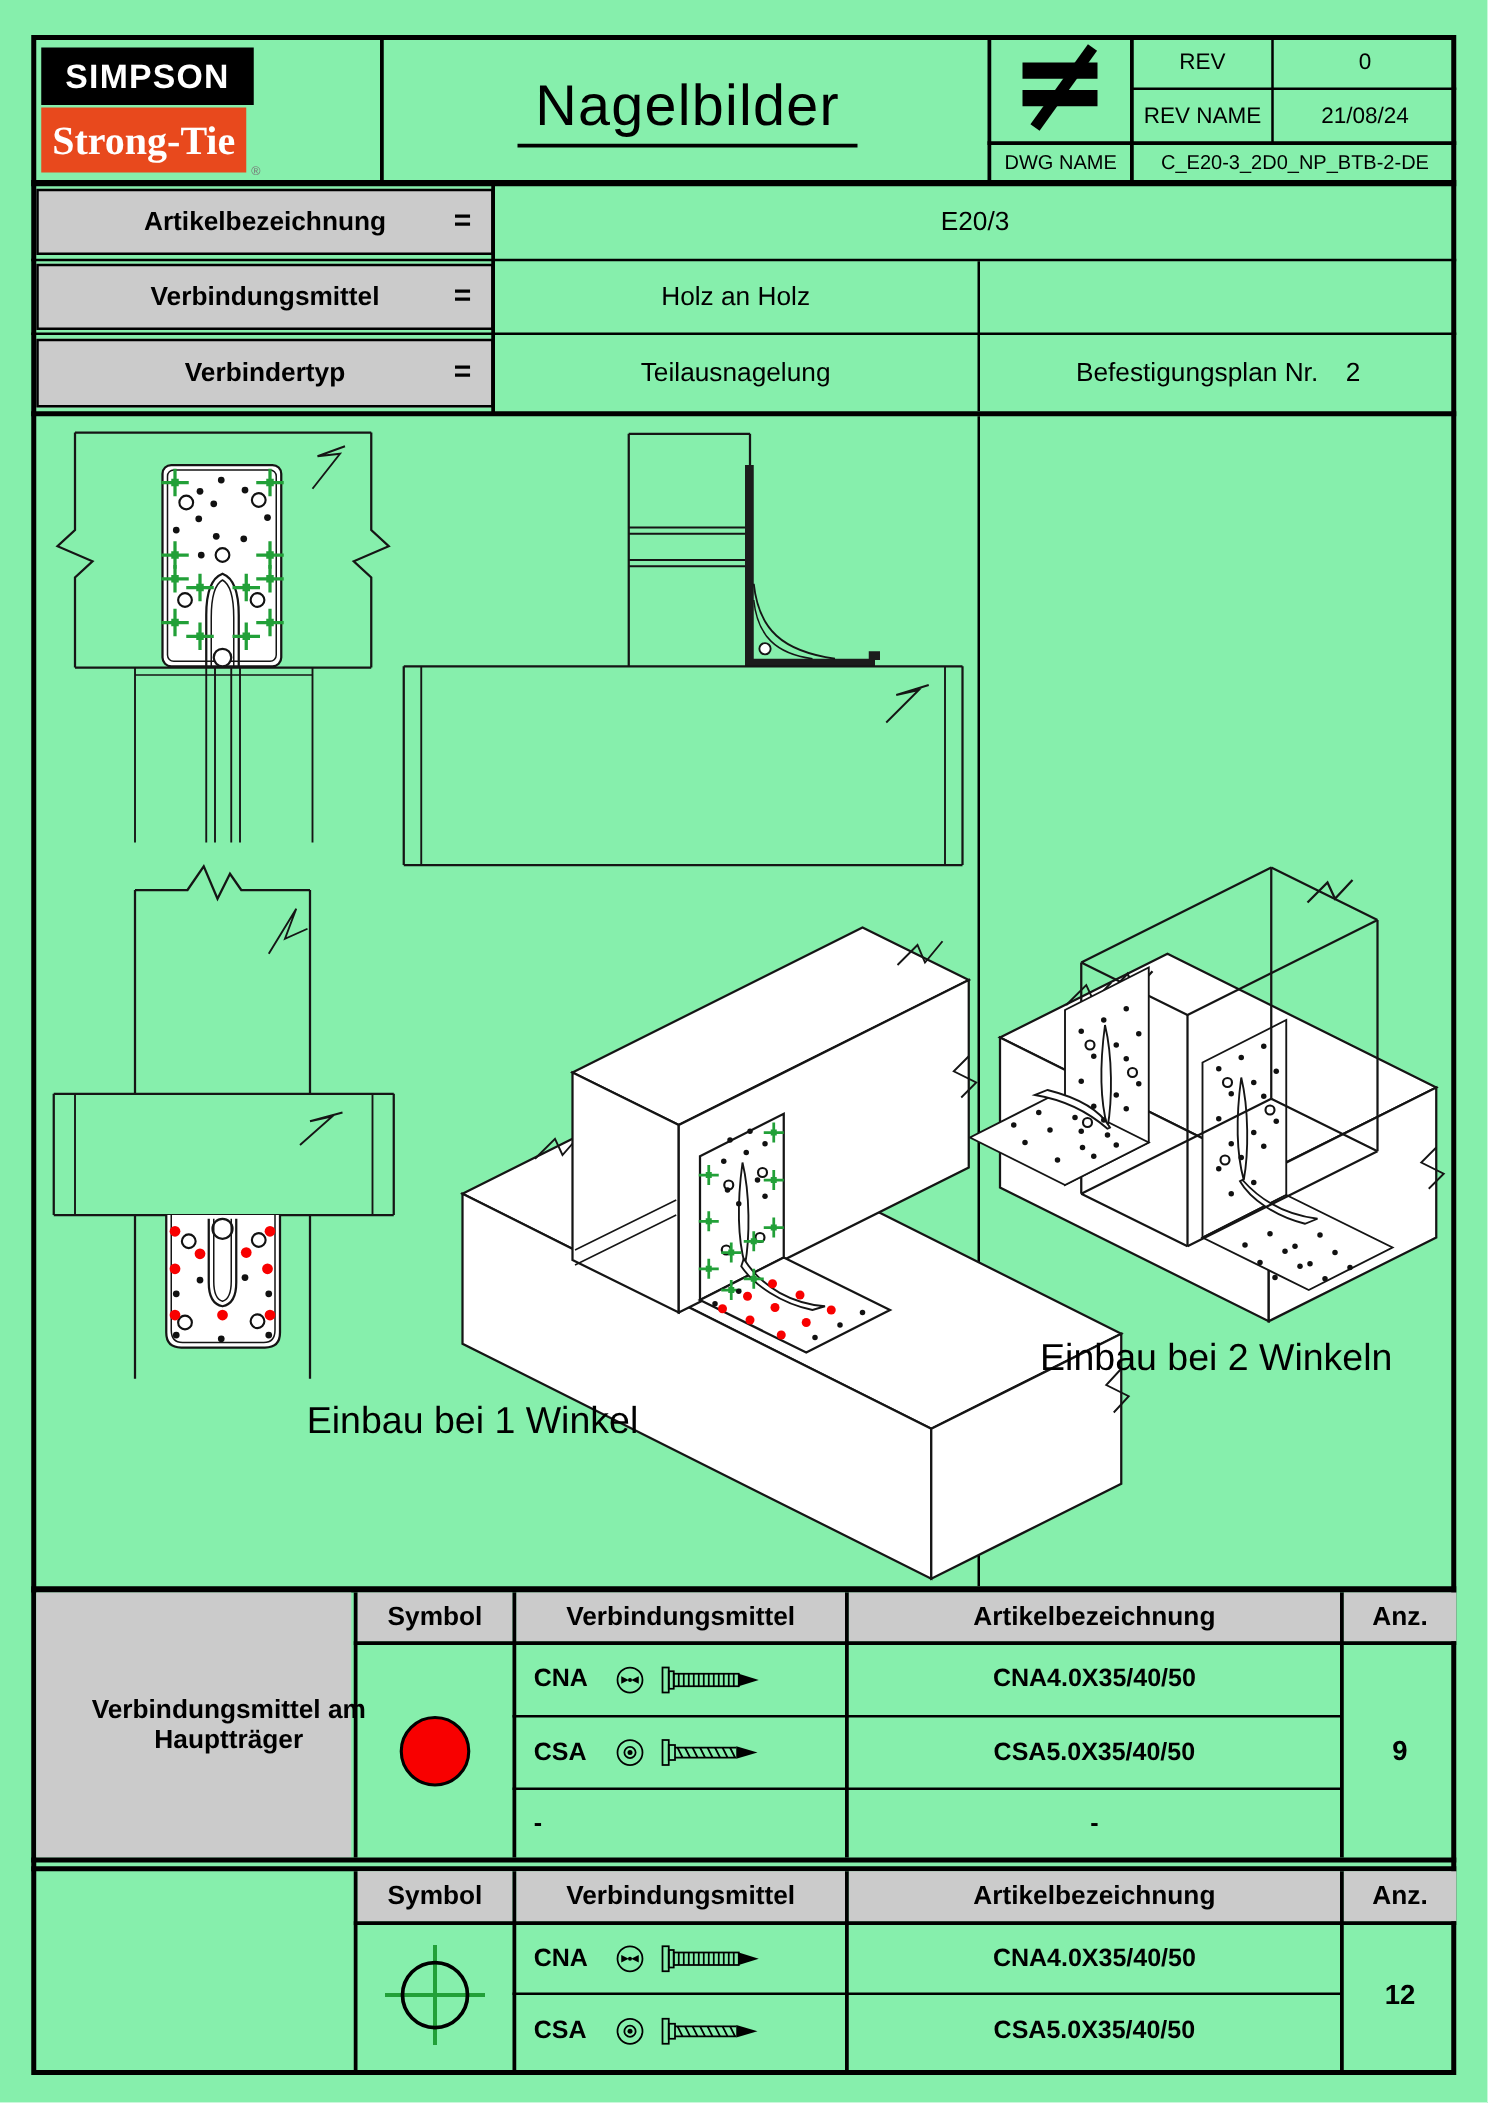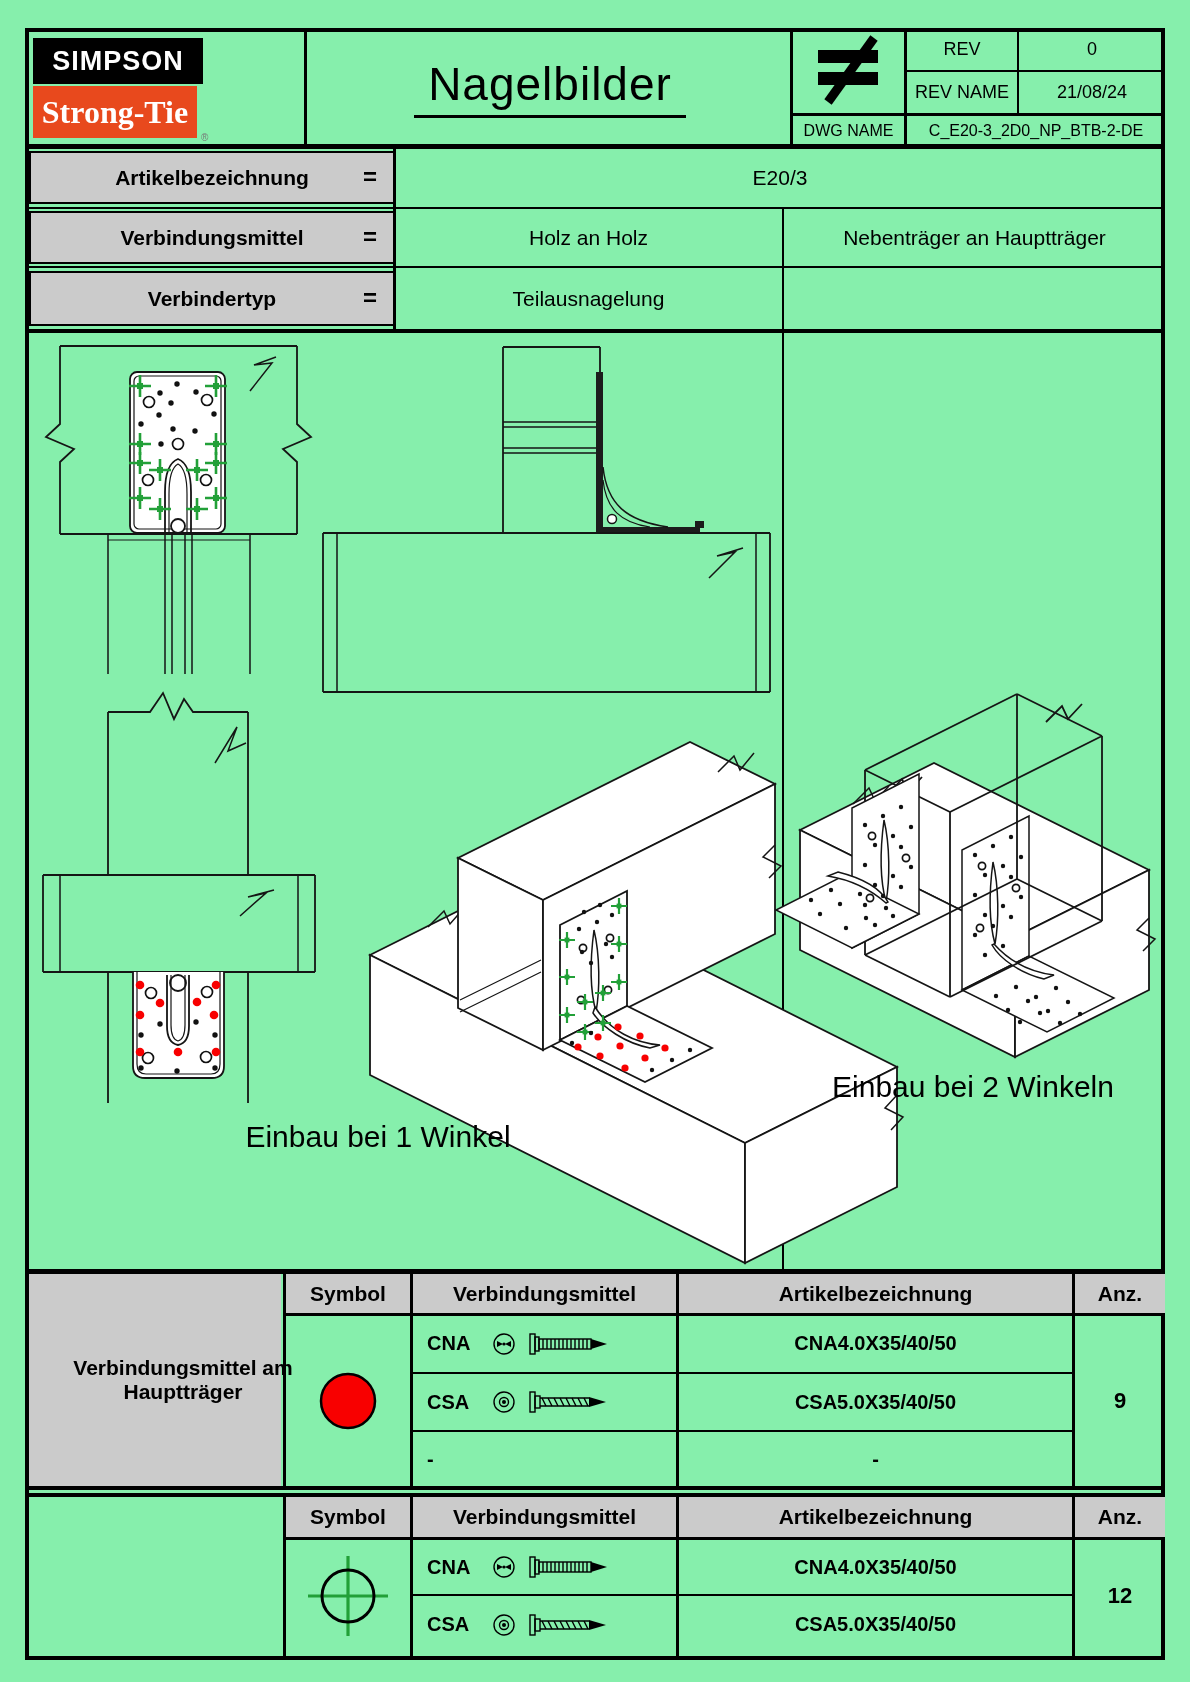--- a/index.html
+++ b/index.html
@@ -100,22 +100,25 @@
     <div class="cc b infotext" style="width:100%;height:100%;">Verbindungsmittel</div>
     <span class="eq">=</span>
   </div>
   <div class="abs gray" style="left:29px;top:271px;width:366px;height:55px;border:2px solid #000;">
     <div class="cc b infotext" style="width:100%;height:100%;">Verbindertyp</div>
     <span class="eq">=</span>
   </div>
 
   <div class="abs cc infotext" style="left:395px;top:148px;width:770px;height:59px;">E20/3</div>
   <div class="abs cc infotext" style="left:395px;top:209px;width:387px;height:57px;">Holz an Holz</div>
-  <div class="abs cc infotext" style="left:784px;top:209px;width:381px;height:57px;">Nebenträger an Hauptträger</div>
   <div class="abs cc infotext" style="left:395px;top:268px;width:387px;height:61px;">Teilausnagelung</div>
+  <div class="abs cc infotext" style="left:784px;top:268px;width:381px;height:61px;gap:22px;">
+    <span>Befestigungsplan Nr.</span>
+    <span>2</span>
+  </div>
 
   <div class="ln" style="left:393px;top:148px;width:3px;height:183px;"></div>
   <div class="ln" style="left:25px;top:207px;width:1140px;height:2px;"></div>
   <div class="ln" style="left:25px;top:266px;width:1140px;height:2px;"></div>
   <div class="ln" style="left:782px;top:209px;width:2px;height:120px;"></div>
   <div class="ln" style="left:25px;top:329px;width:1140px;height:4px;"></div>
 
   <div class="ln" style="left:782px;top:333px;width:2px;height:936px;"></div>
 
   <svg id="drawing" class="abs" style="left:0;top:0;" width="1190" height="1682" viewBox="0 0 1190 1682">

